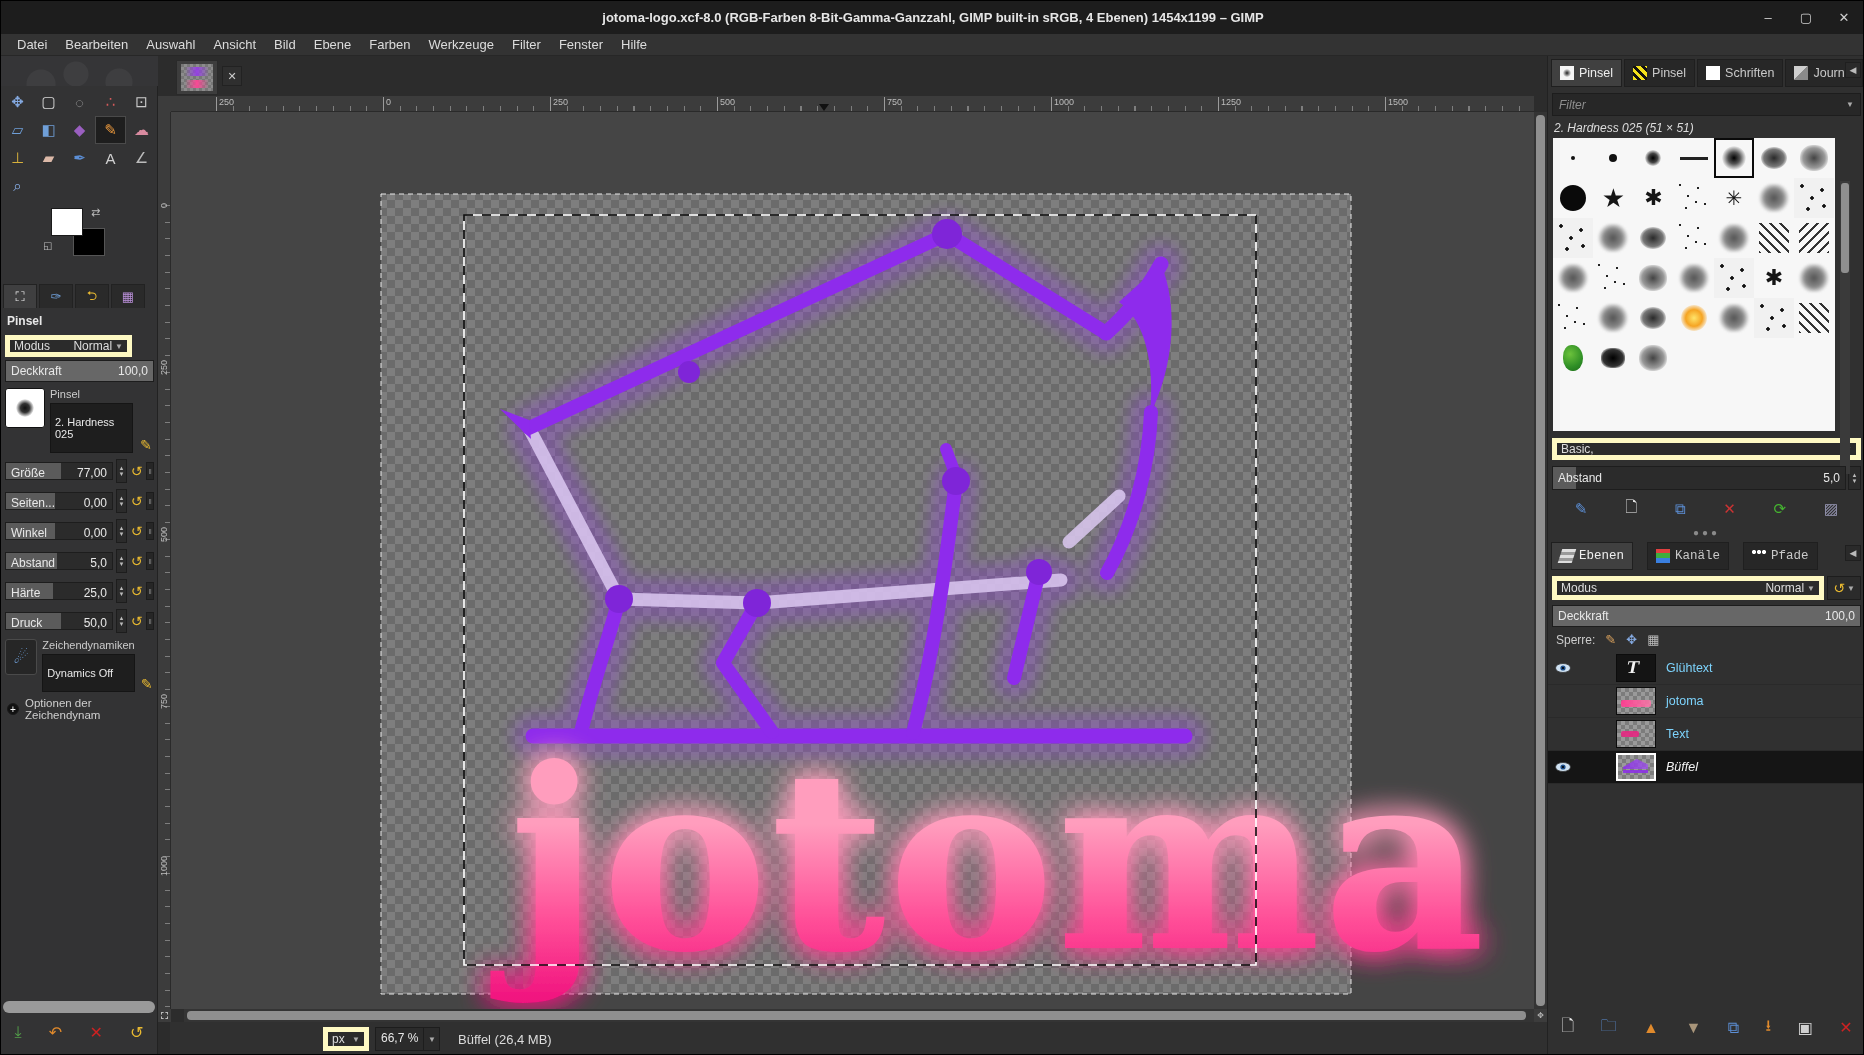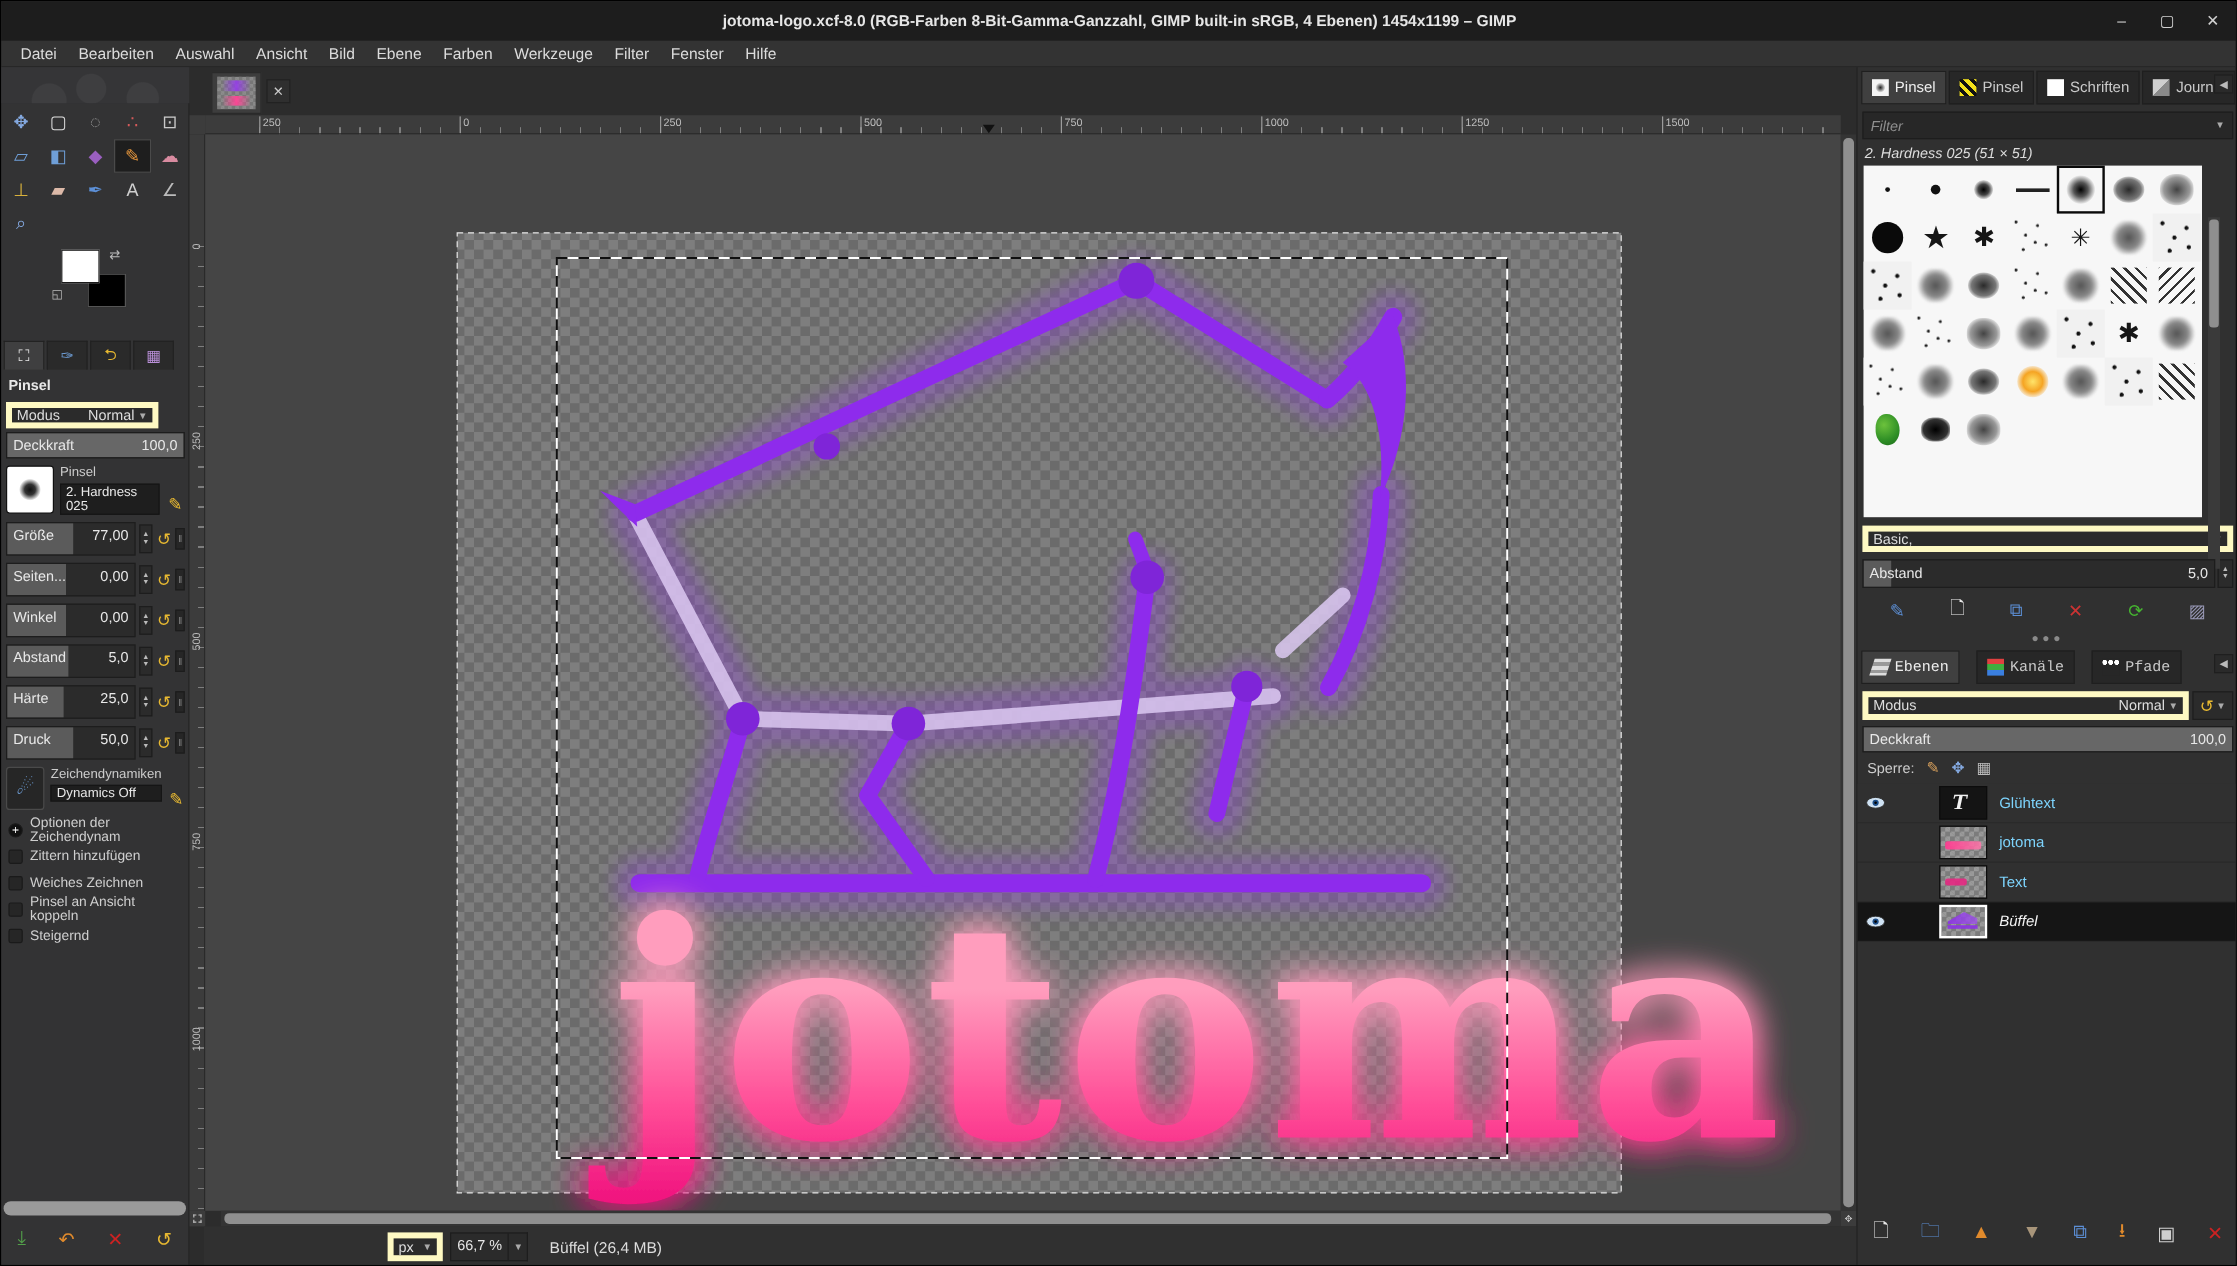--- a/index.html
+++ b/index.html
@@ -37,30 +37,30 @@
   .to-title{font-size:12px;font-weight:bold;color:#e8e8e8;padding:6px 6px 4px 6px;}
   .row{position:relative;margin:3px 4px;height:22px;}
   .combo{background:#2b2b2b;border:5px solid #fef9c3;height:22px;display:flex;align-items:center;font-size:12px;padding:0 4px;color:#ddd;}
   .combo .cval{margin-left:auto;display:flex;align-items:center;gap:3px;}
   .chev{font-size:8px;color:#aaa;}
   .slider{position:relative;background:#2b2b2b;border:1px solid #1d1d1d;height:22px;overflow:hidden;font-size:12px;}
   .slider .fill{position:absolute;left:0;top:0;bottom:0;background:#5b5b5b;}
   .slider .lab{position:absolute;left:5px;top:3px;color:#e8e8e8;z-index:2;}
   .slider .val{position:absolute;right:5px;top:3px;color:#e8e8e8;z-index:2;}
   .sliderrow{display:flex;align-items:center;gap:3px;margin:6px 4px;}
-  .sliderrow .slider{flex:0 0 108px;height:28px;}
+  .sliderrow .slider{flex:0 0 108px;height:18px;}
   .spin{width:13px;height:24px;background:#2b2b2b;border:1px solid #1d1d1d;display:flex;flex-direction:column;align-items:center;justify-content:center;font-size:6px;color:#bbb;line-height:6px;}
   .reset{color:#e8b931;font-size:14px;width:16px;text-align:center;}
   .linktg{width:9px;height:18px;background:#262626;border:1px solid #1c1c1c;color:#888;font-size:8px;display:flex;align-items:center;justify-content:center;}
   .brushsel{display:flex;margin:6px 4px;gap:5px;}
   .brushthumb{width:40px;height:40px;background:#fff;border:1px solid #111;border-radius:3px;position:relative;}
   .brushthumb::after{content:"";position:absolute;left:10px;top:10px;width:18px;height:18px;border-radius:50%;background:radial-gradient(circle,#111 0%,#333 35%,rgba(0,0,0,0) 72%);}
   .bs-right{flex:1;}
   .bs-cap{font-size:11px;color:#ccc;margin-bottom:3px;}
-  .bs-name{background:#1e1e1e;border:1px solid #151515;font-size:11px;color:#e8e8e8;padding:0 4px;}
+  .bs-name{background:#1e1e1e;border:1px solid #151515;font-size:11px;color:#e8e8e8;padding:12px 4px;}
   .dynrow{display:flex;margin:6px 4px;gap:5px;align-items:flex-start;}
   .dynthumb{width:36px;height:36px;background:#262626;border:1px solid #4a4a4a;border-radius:3px;display:flex;align-items:center;justify-content:center;color:#6f9fd8;font-size:17px;}
   .checks{margin:4px 6px;}
   .checkrow{display:flex;align-items:center;gap:6px;height:22px;font-size:11.5px;color:#cfcfcf;}
   .cbox{width:12px;height:12px;background:#262626;border:1px solid #1a1a1a;border-radius:2px;flex:0 0 12px;}
   .cbox.expander{background:#111;color:#fff;font-size:10px;line-height:11px;text-align:center;border-radius:7px;}
   .tb-footer{position:absolute;left:0;top:945px;width:156px;}
   .tb-scroll{height:12px;background:#9a9a9a;border-radius:6px;margin:0 2px;}
   .tb-btns{display:flex;justify-content:space-around;margin-top:10px;}
   .tb-btn{font-size:16px;}
@@ -397,39 +397,20 @@
           <div class="bs-name">Dynamics Off</div>
         </div>
         <div class="reset" style="align-self:flex-end">✎</div>
       </div>
 
       <div class="checks">
         <div class="checkrow">
           <span class="cbox expander">+</span>
           <span>Optionen der Zeichendynam</span>
         </div>
-        <div>
-
-        <div class="checkrow">
-              <span class="cbox"></span>
-              <span>Zittern hinzufügen</span>
-            </div>
-            <div class="checkrow">
-              <span class="cbox"></span>
-              <span>Weiches Zeichnen</span>
-            </div>
-            <div class="checkrow">
-              <span class="cbox"></span>
-              <span>Pinsel an Ansicht koppeln</span>
-            </div>
-            <div class="checkrow">
-              <span class="cbox"></span>
-              <span>Steigernd</span>
-            </div>
-          </div>
       </div>
     </div>
 
     <div class="tb-footer">
       <div class="tb-scroll"></div>
       <div class="tb-btns">
 
       <div class="tb-btn" style="color:#53a04a;">⤓</div>
           <div class="tb-btn" style="color:#e08a2c;">↶</div>
           <div class="tb-btn" style="color:#cc2222;">✕</div>

